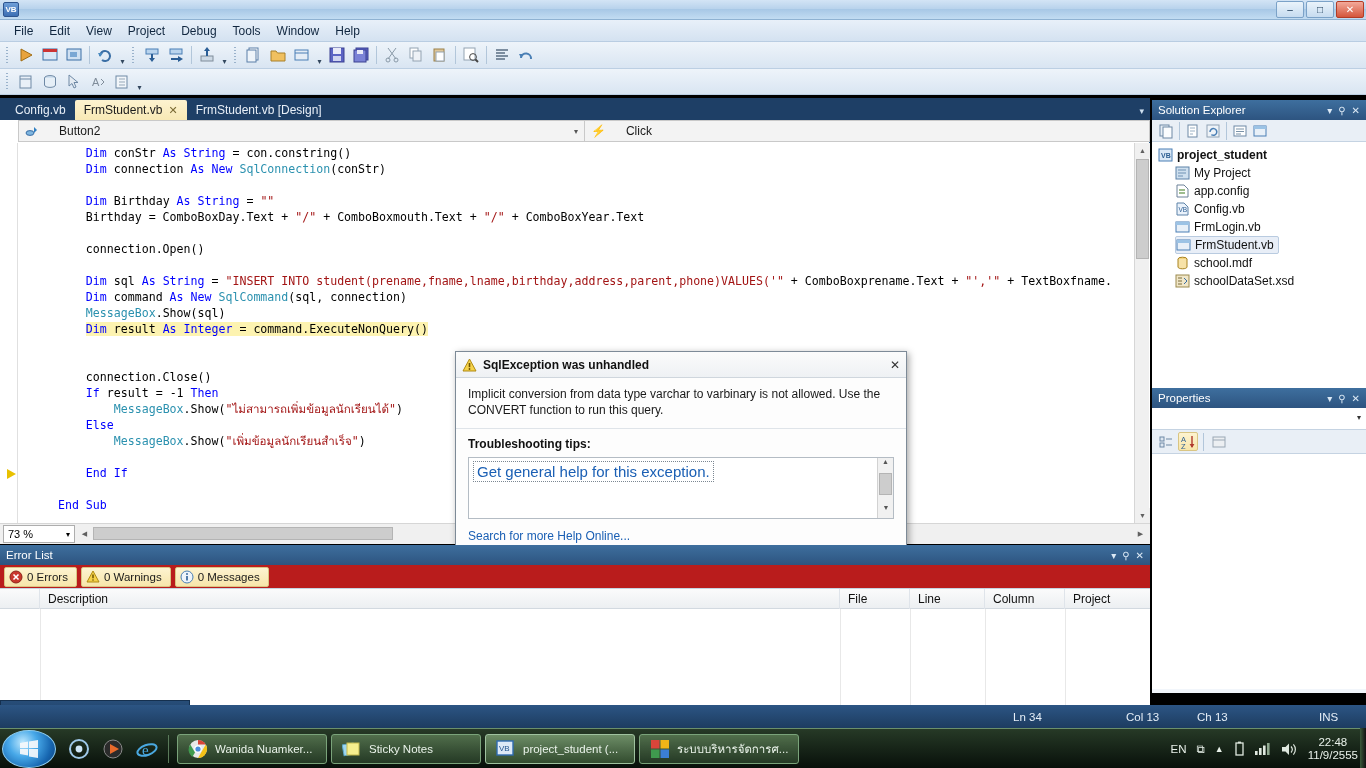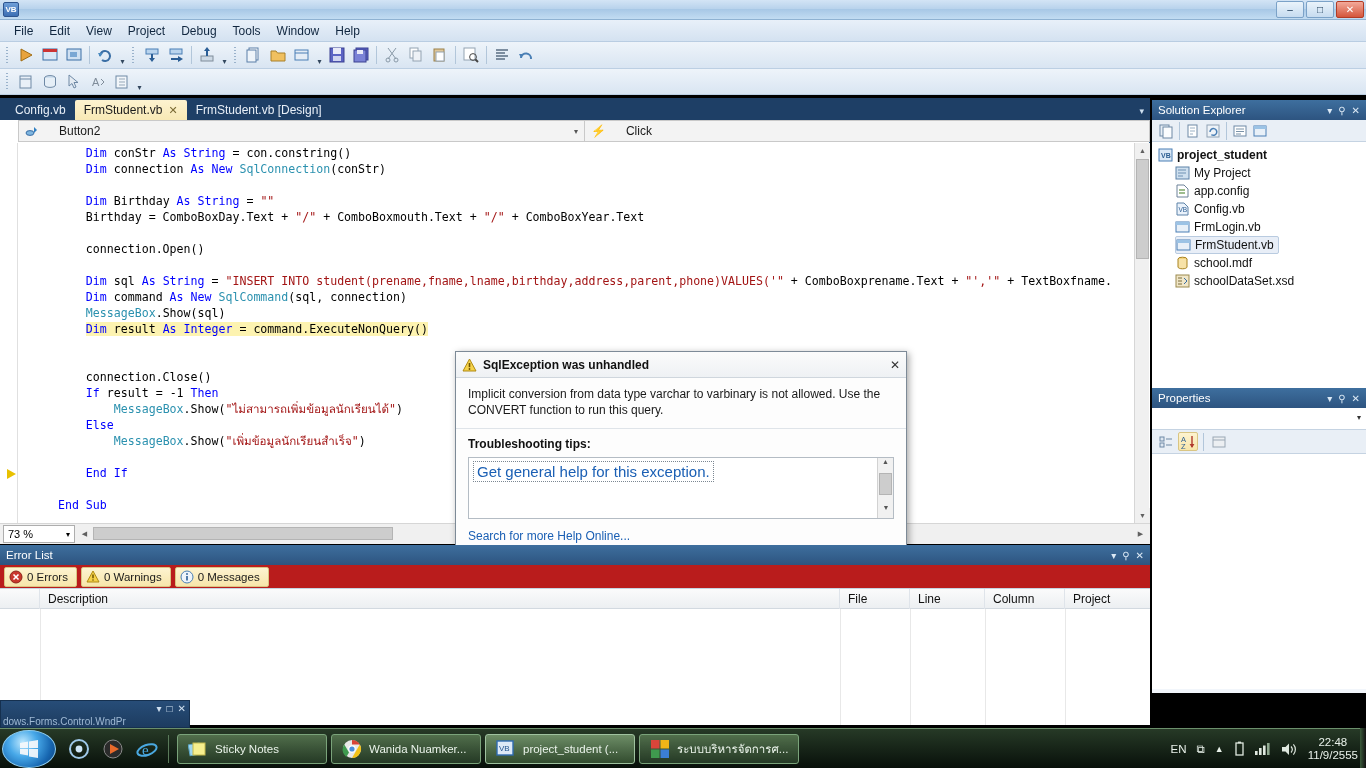--- a/index.html
+++ b/index.html
@@ -682,20 +682,26 @@
 
   <div class="behind">
     <div class="behind-btns">
       <span>▾</span>
       <span>□</span>
       <span>✕</span>
     </div>
     <div class="behind-title">dows.Forms.Control.WndPr</div>
   </div>
 
+  <div class="statusbar">
+    <span class="sb-cell" style="left:1013px;">Ln 34</span>
+    <span class="sb-cell" style="left:1126px;">Col 13</span>
+    <span class="sb-cell" style="left:1197px;">Ch 13</span>
+    <span class="sb-cell" style="left:1319px;">INS</span>
+  </div>
 
   <div class="taskbar">
     <div class="start">
       <svg width="22" height="22" viewBox="0 0 22 22">
         <path d="M2 5l8-1.4V10H2z" fill="#f7f9fb" opacity=".92"></path>
         <path d="M11 3.4L20 2v8h-9z" fill="#f7f9fb" opacity=".92"></path>
         <path d="M2 11h8v6.4L2 16z" fill="#f7f9fb" opacity=".92"></path>
         <path d="M11 11h9v9l-9-1.4z" fill="#f7f9fb" opacity=".92"></path>
       </svg>
     </div>
@@ -717,35 +723,35 @@
             <ellipse cx="11" cy="12" rx="10" ry="5" fill="none" stroke="#4aa8e0" stroke-width="2" transform="rotate(-20 11 12)"></ellipse>
             <text x="6" y="17" font-size="15" fill="#4aa8e0" font-family="Liberation Serif, serif">e</text>
           </svg>
         </div>
     </div>
     <div class="tb-sep-v"></div>
 
     <div style="display:flex;align-items:center;">
       <div class="taskitem">
         <svg width="20" height="20" viewBox="0 0 20 20">
-          <rect x="1" y="5" width="11" height="11" fill="#9fd6ef" stroke="#5ba7c9" transform="rotate(-10 6 10)"></rect>
-          <rect x="5" y="4" width="12" height="12" fill="#f6ef8e" stroke="#c3b94c"></rect>
-          </svg>
-        <span>Sticky Notes</span>
-      </div>
-      <div class="taskitem">
-        <svg width="20" height="20" viewBox="0 0 20 20">
           <circle cx="10" cy="10" r="9" fill="#e8e8e8"></circle>
           <path d="M10 1a9 9 0 0 1 7.8 4.5H10z" fill="#d94436"></path>
           <path d="M2.3 5.4L7 13.5 4.3 18A9 9 0 0 1 2.3 5.4z" fill="#3f9a4e"></path>
           <path d="M17.8 5.5A9 9 0 0 1 10 19l4.3-7.5z" fill="#f3c218"></path>
           <circle cx="10" cy="10" r="3.7" fill="#fff"></circle>
             <circle cx="10" cy="10" r="2.6" fill="#4a8ddb"></circle>
           </svg>
         <span>Wanida Nuamker...</span>
+      </div>
+      <div class="taskitem">
+        <svg width="20" height="20" viewBox="0 0 20 20">
+          <rect x="1" y="5" width="11" height="11" fill="#9fd6ef" stroke="#5ba7c9" transform="rotate(-10 6 10)"></rect>
+          <rect x="5" y="4" width="12" height="12" fill="#f6ef8e" stroke="#c3b94c"></rect>
+          </svg>
+        <span>Sticky Notes</span>
       </div>
       <div class="taskitem" style="border-color:#9fc29f;background:linear-gradient(to bottom, rgba(150,190,140,.65), rgba(60,90,55,.8));">
         <svg width="20" height="18" viewBox="0 0 20 18">
           <rect x="1" y="1" width="16" height="14" fill="#dde9f7" stroke="#2f6bb0" stroke-width="1.4"></rect>
           <text x="3" y="11" font-size="8" fill="#23558f" font-family="Liberation Sans, sans-serif">VB</text>
           </svg>
         <span>project_student (...</span>
       </div>
       <div class="taskitem">
         <svg width="20" height="20" viewBox="0 0 20 20">

